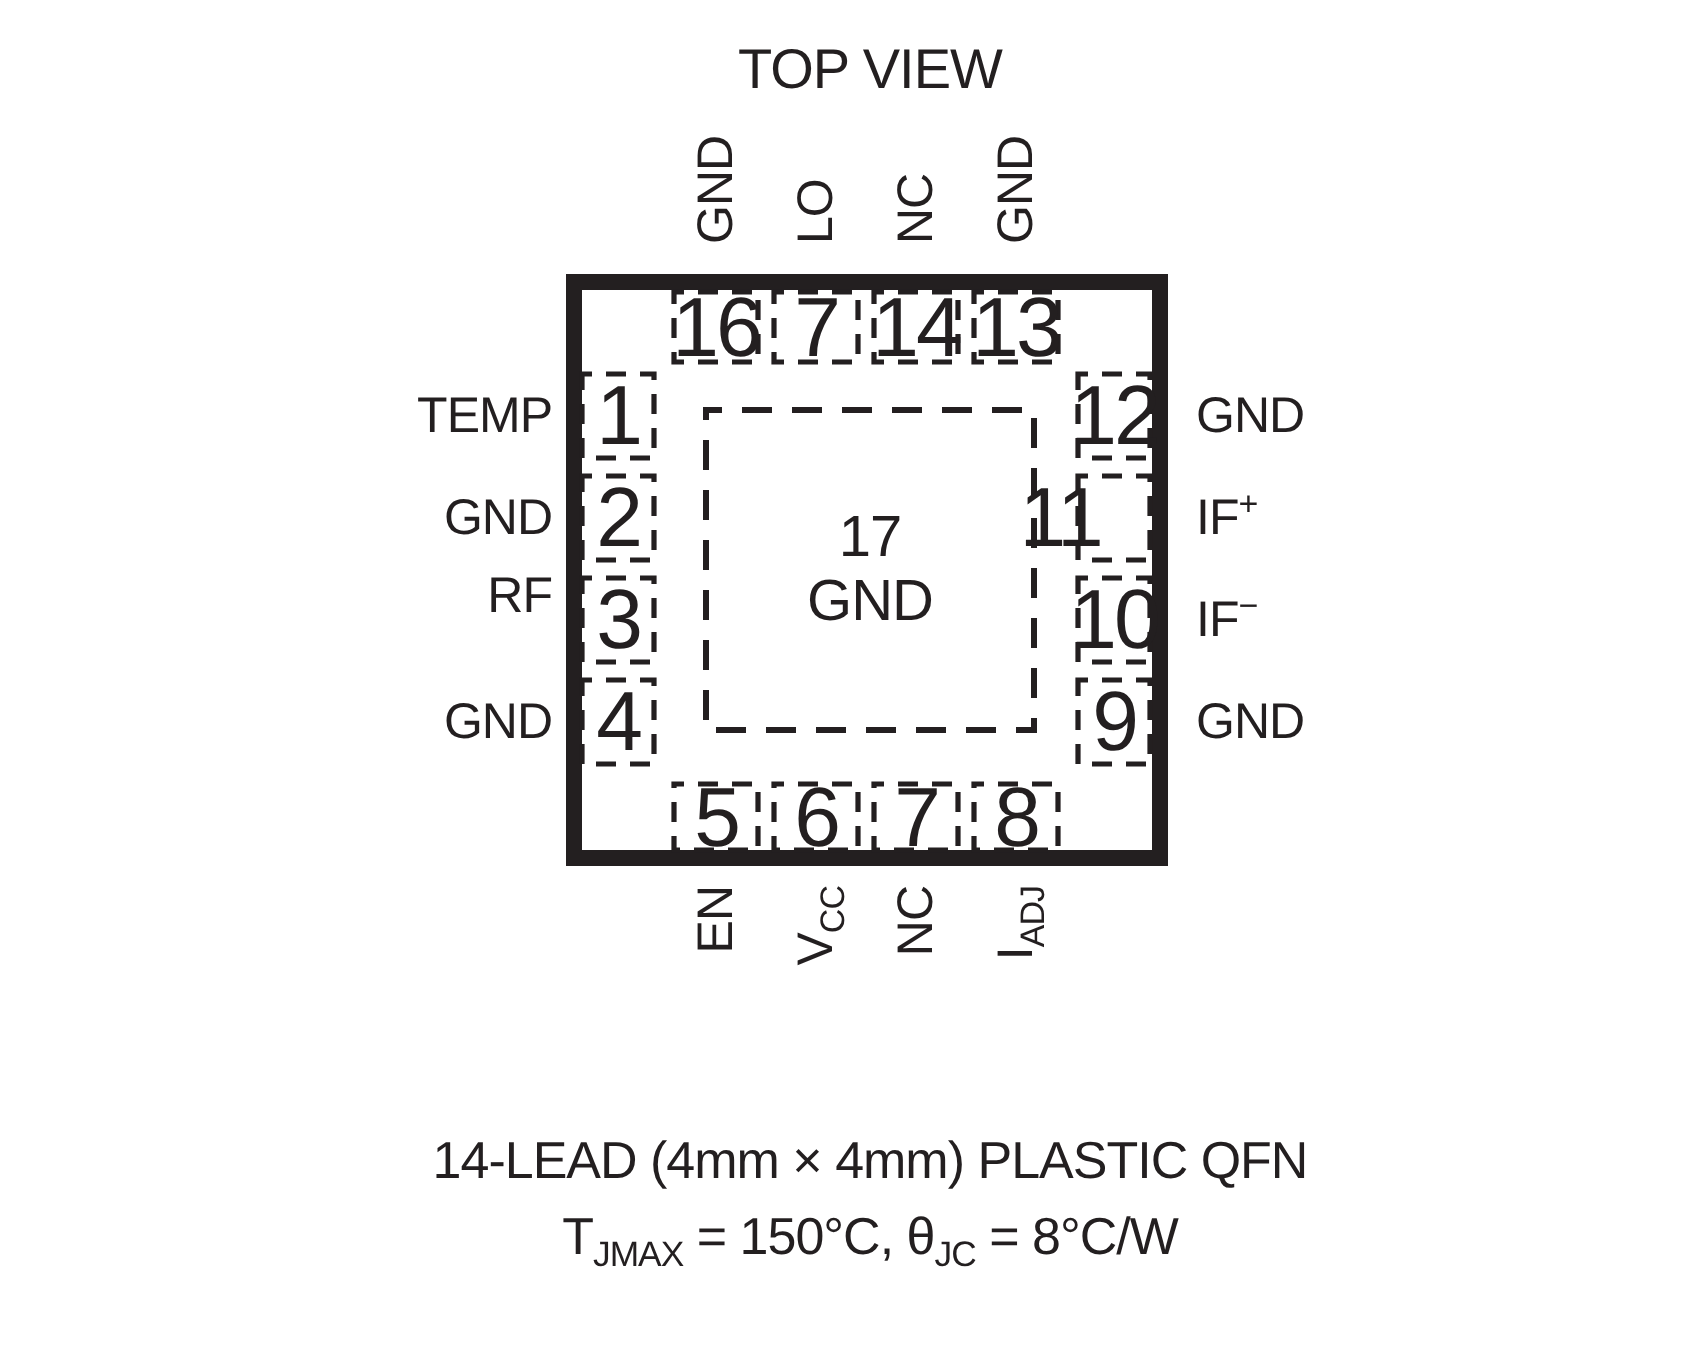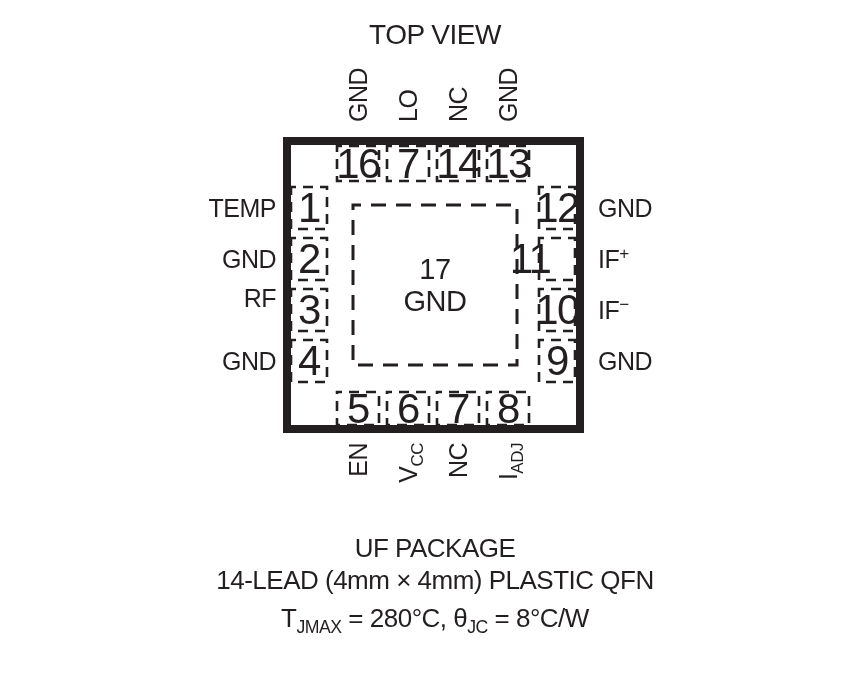--- a/index.html
+++ b/index.html
@@ -108,17 +108,16 @@
   <div class="vlabel vbot" style="left:303px;top:483px"><span>EN</span><sub></sub></div>
   <div class="vlabel vbot" style="left:353px;top:483px"><span>V</span><sub>CC</sub></div>
   <div class="vlabel vbot" style="left:403px;top:483px"><span>NC</span><sub></sub></div>
   <div class="vlabel vbot" style="left:453px;top:483px"><span>I</span><sub>ADJ</sub></div>
 
   <div class="padtext">
     <div>17</div>
     <div>GND</div>
   </div>
 
-  <div class="centered f1">UF PACKAGE</div>
   <div class="centered f2">14-LEAD (4mm × 4mm) PLASTIC QFN</div>
-  <div class="centered f3"><span>T</span><sub>JMAX</sub><span> = 280°C, </span><span>θ</span><sub>JC</sub><span> = 8°C/W</span></div>
+  <div class="centered f3"><span>T</span><sub>JMAX</sub><span> = 150°C, </span><span>θ</span><sub>JC</sub><span> = 8°C/W</span></div>
 
 </div>
 
 </body></html>

